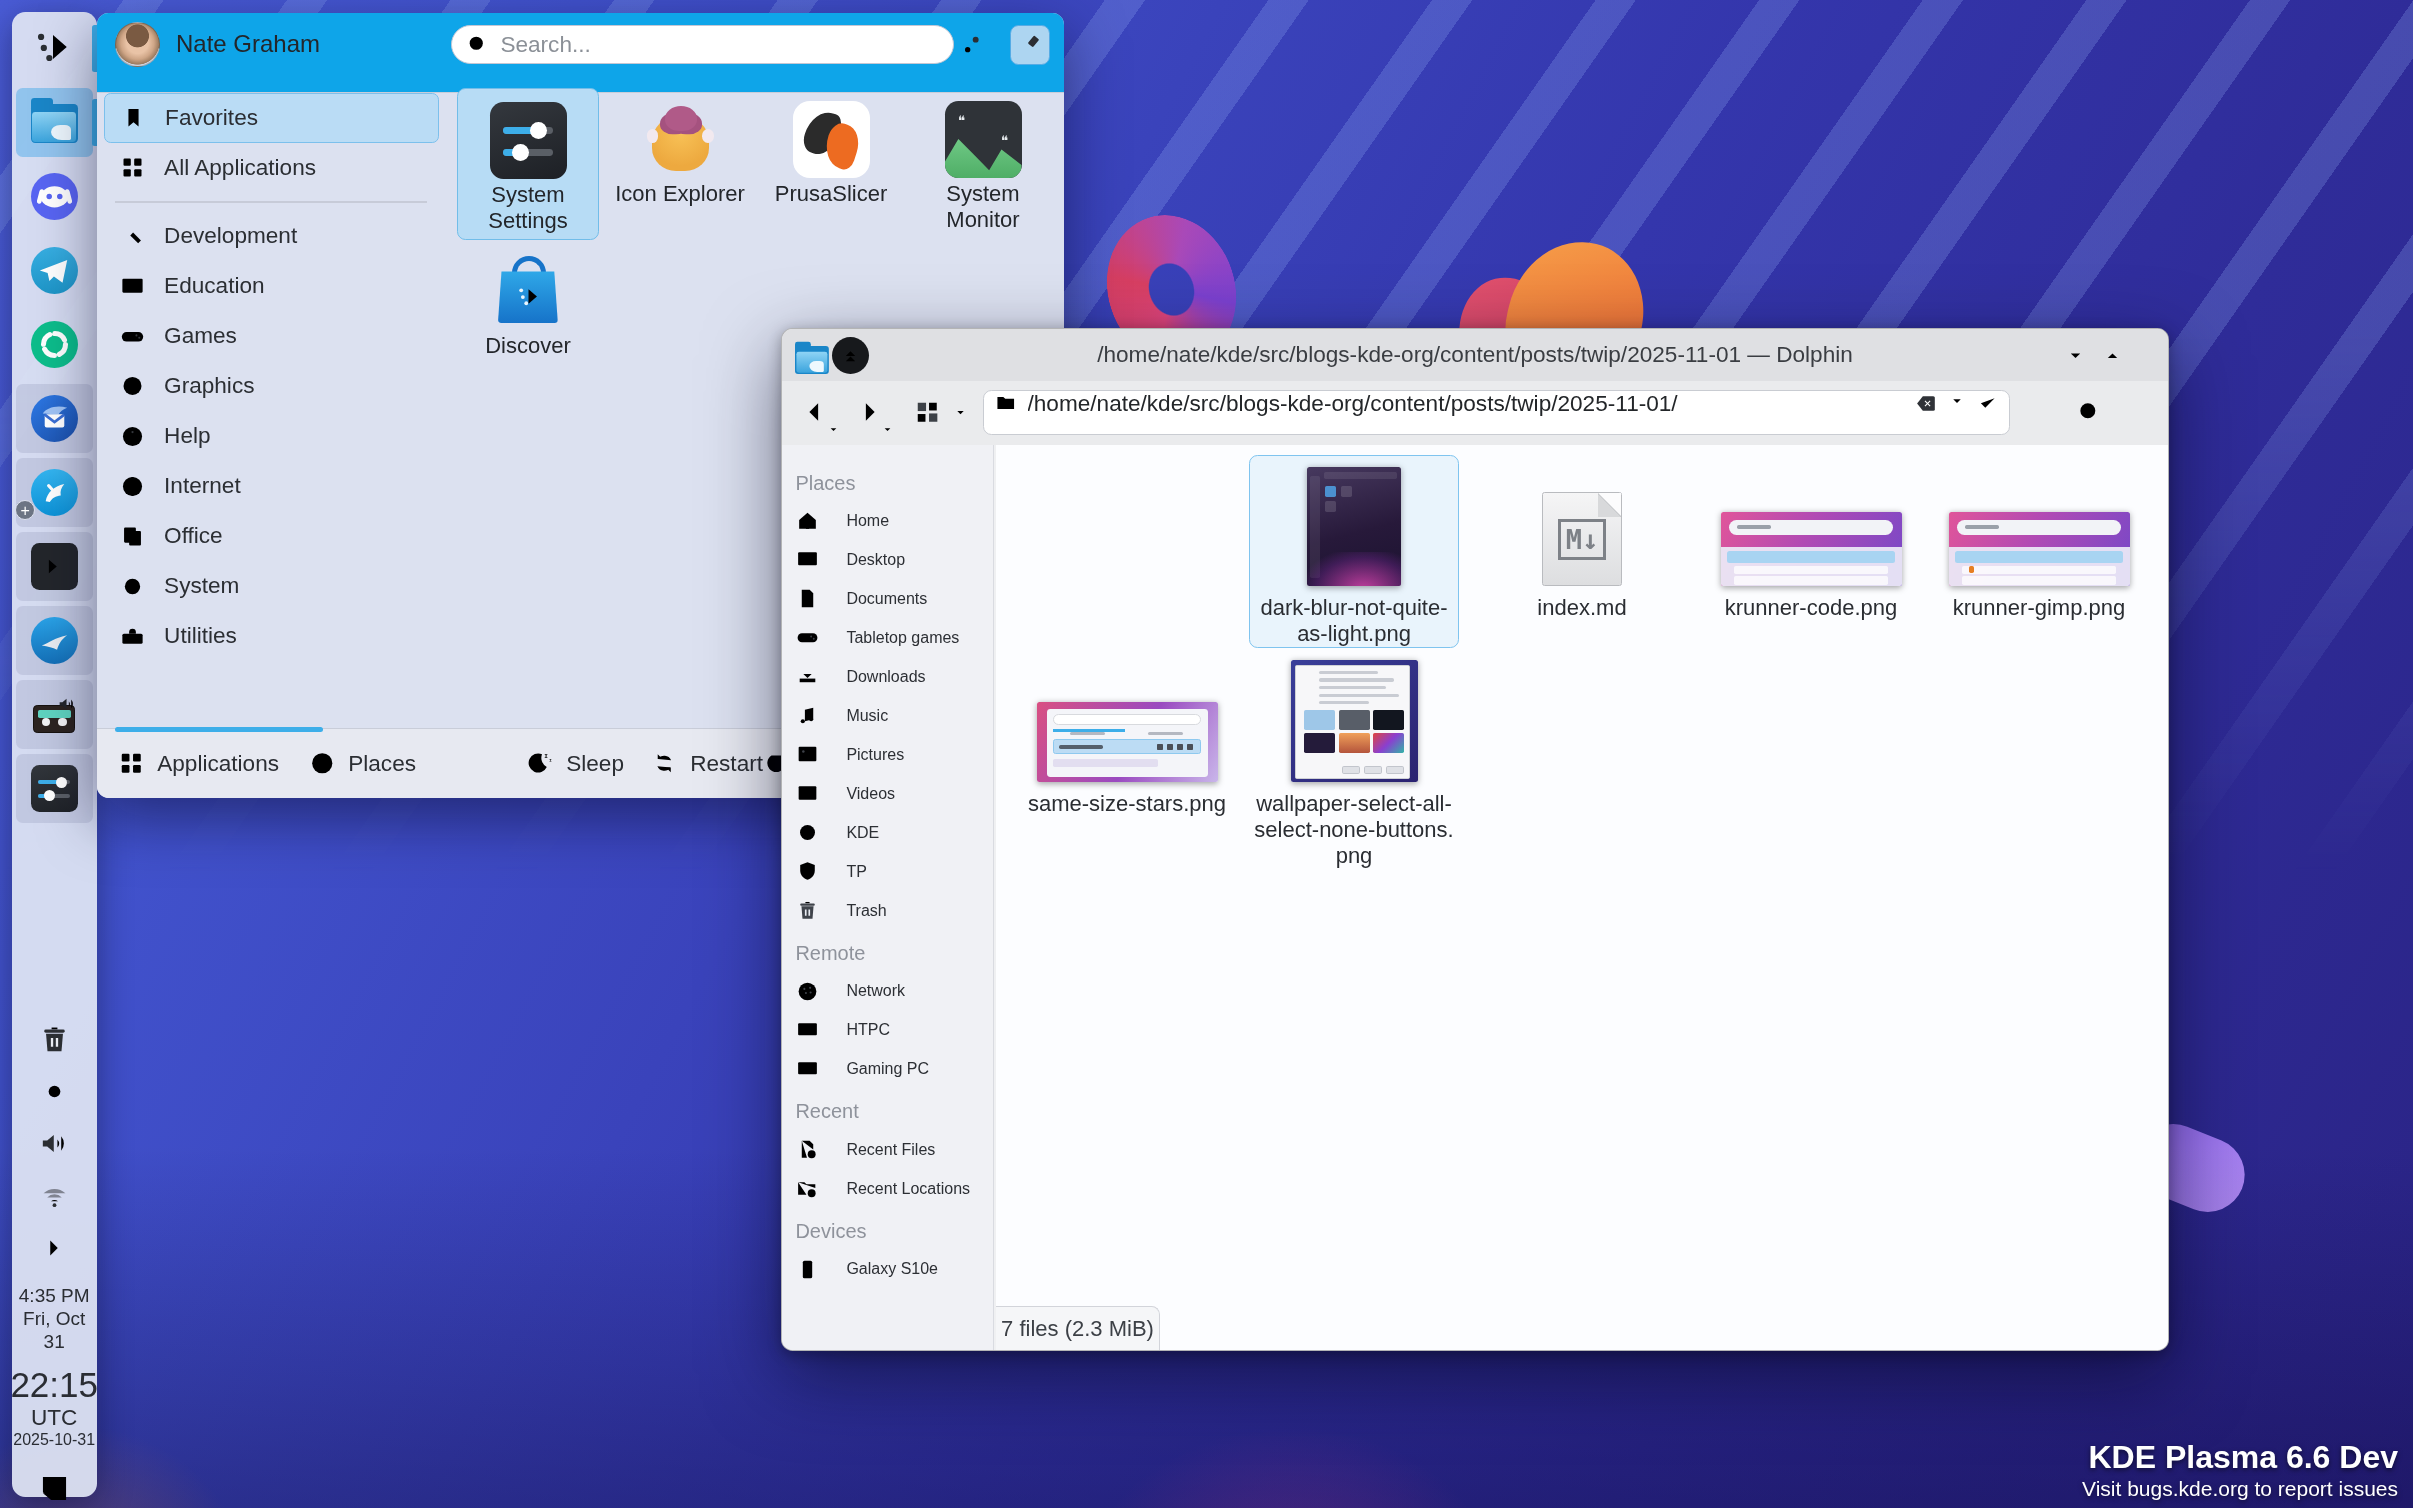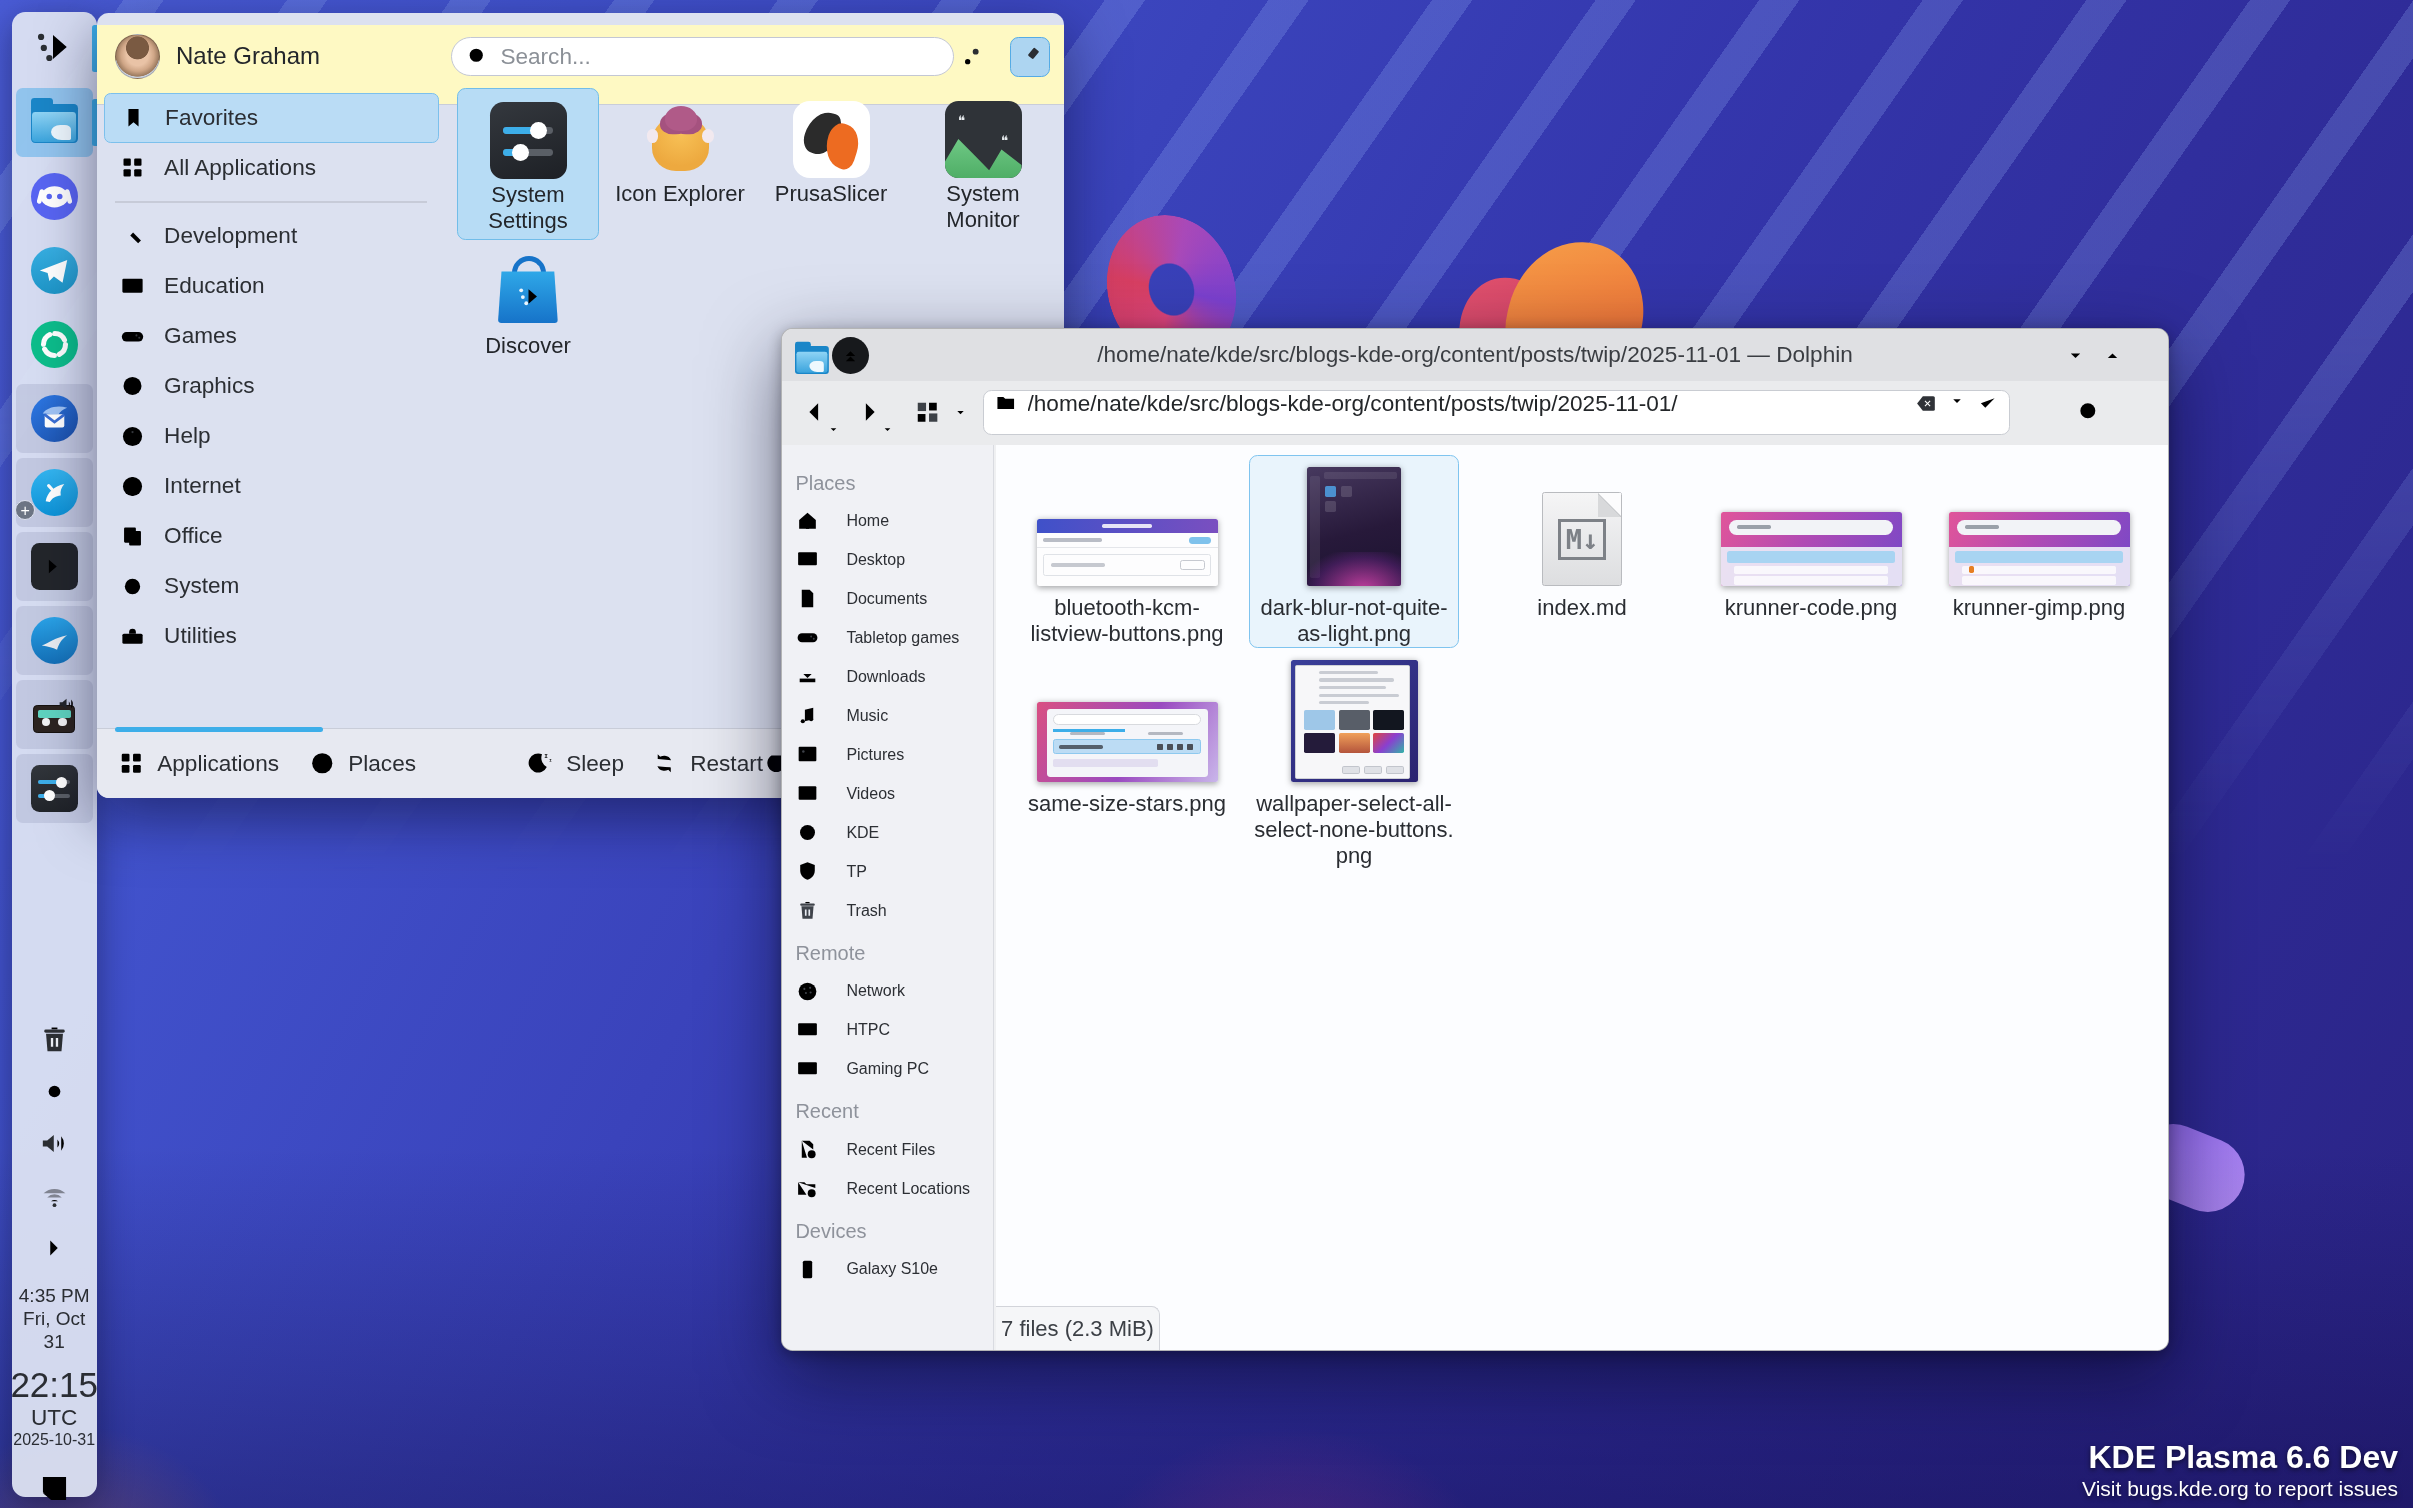--- a/index.html
+++ b/index.html
@@ -65,21 +65,21 @@
 .dfold .bk{position:absolute;inset:0;background:#1a86c8;border-radius:4.2px}
 .dfold .tab{position:absolute;left:0;top:-5.9px;width:22px;height:10px;background:#1a86c8;border-radius:3.4px 3.4px 0 0}
 .dfold .fr{position:absolute;left:1.7px;right:1.7px;top:7.5px;bottom:1.7px;background:linear-gradient(180deg,#8fd4f5,#3ba4dd);border-radius:3.4px}
 .dfold .fin{position:absolute;right:6.7px;bottom:3.4px;width:20px;height:15px;background:#eef8fe;border-radius:60% 40% 10% 70%}
 
 
 svg.ic{display:block}
 
 
 .launcher{position:absolute;left:97px;top:12.6px;width:967px;height:785px;background:#dce1f0;border-radius:11.7px;box-shadow:0 20px 59px rgba(8,8,40,.5);z-index:5;overflow:hidden}
-.l-header{position:absolute;left:0;top:12px;right:0;height:80px;background:#fef9c3;border-bottom:1.7px solid #c9cdd9}
+.l-header{position:absolute;left:0;top:0;right:0;height:80px;background:#0ea5e9;border-bottom:1.7px solid #c9cdd9}
 .avatar{position:absolute;left:18.4px;top:9.2px;width:45px;height:45px;border-radius:50%;background:radial-gradient(circle at 50% 30%,#7a5a42 0 30%,transparent 32%),radial-gradient(circle at 50% 46%,#e9c3a6 0 34%,#cfa687 52%,#9b7a5e 68%,#cdd3de 70%);border:0.8px solid rgba(0,0,0,.2)}
 .uname{position:absolute;left:79px;top:17px;font-size:24px;color:#23262b}
 .searchpill{position:absolute;left:354px;top:12.6px;width:503px;height:39px;background:#fff;border:0.8px solid #c3c7d4;border-radius:20px;display:flex;align-items:center;padding:0 13.4px;color:#7d828c}
 .searchpill .ph{font-size:22.6px;margin-left:10px;color:#8b9097}
 .hbtn{position:absolute;top:12.6px;width:40px;height:40px;display:flex;align-items:center;justify-content:center;color:#2b2e33}
 .hbtn.sliders{left:856px}
 .hbtn.pin{left:913px;background:#add5f1;border:1.7px solid #55abe5;border-radius:8.4px}
 .l-cats{position:absolute;left:6.7px;top:80px;width:335px}
 .cat{height:50px;display:flex;align-items:center;padding:0 15px;border-radius:6.7px;color:#2b2e33}
 .cat svg{flex:0 0 auto}
@@ -983,39 +983,20 @@
         <div class="phead">Devices</div>
         <div class="pitem">
           <svg class="ic" width="25" height="25" viewBox="0 0 24 24" style="color: rgb(63, 67, 74);">
             <use href="#i-phone"></use>
           </svg>
           <span>Galaxy S10e</span>
         </div>
       </div>
     <div class="view" id="file-view">
       <div class="statusbubble">7 files (2.3 MiB)</div>
-    <div class="fcell" style="left: 26px; top: 10px;">
-          <div class="thumbwrap">
-            <div class="thumb t-winblue">
-              <div class="tb2">
-                <div class=""></div>
-                <i></i>
-              </div>
-              <div class="row1">
-                <i></i>
-                <b></b>
-              </div>
-              <div class="card">
-                <i></i>
-                <b></b>
-              </div>
-            </div>
-          </div>
-          <div class="flabel">bluetooth-kcm-<br>listview-buttons.png</div>
-        </div>
         <div class="fcell sel" style="left: 253px; top: 10px;">
           <div class="thumbwrap">
             <div class="thumb t-dark">
               <div class="col"></div>
               <div class="hdr"></div>
               <div class="tile hl" style="left: 18.4px; top: 18.4px;"></div>
               <div class="tile" style="left: 34px; top: 18.4px;"></div>
               <div class="tile" style="left: 18.4px; top: 34px;"></div>
               <div class="glow"></div>
             </div>

